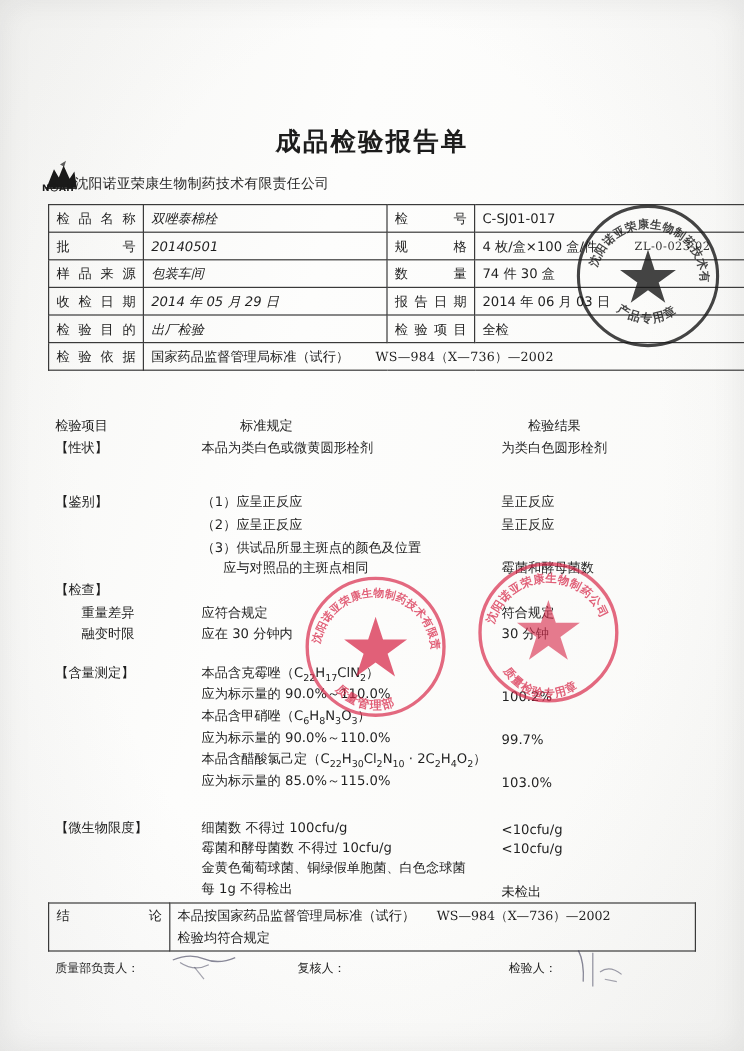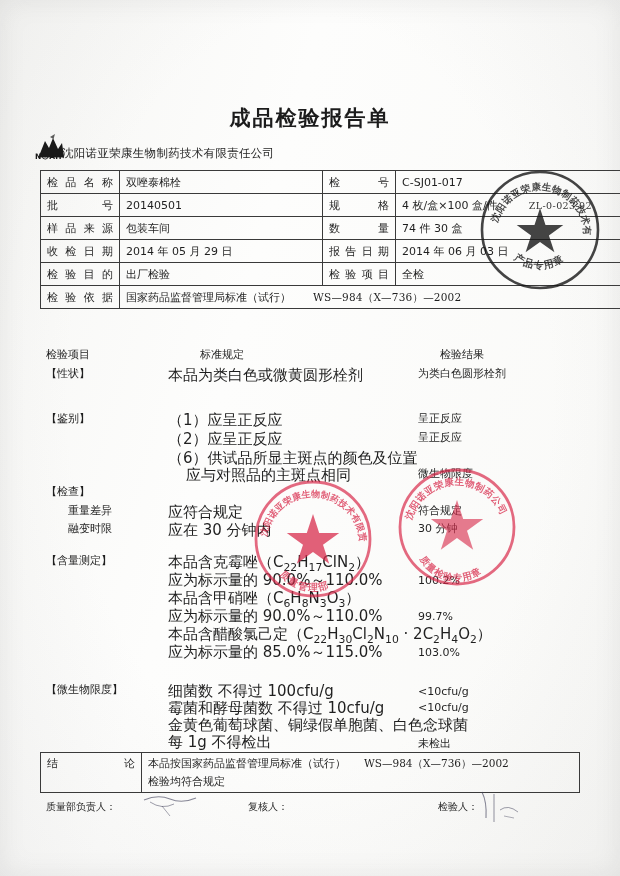--- a/index.html
+++ b/index.html
@@ -73,29 +73,29 @@
     vertical-align:middle;
   }
   .lbl{
     width:66px;
     text-align:justify;
     text-align-last:justify;
     letter-spacing:0px;
     white-space:nowrap;
   }
   .lbl2{width:60px;text-align:justify;text-align-last:justify;white-space:nowrap;}
-  .val{width:190px;}
+  .val{width:190px;font-style:italic;}
   .val2{width:214px;}
   .basis-val{font-size:11px;}
   .basis-code{
     font-family:"DejaVu Serif","Liberation Serif",serif;
     font-size:10.5px;letter-spacing:.2px;padding-left:22px;
   }
   .col-item{position:absolute;left:46px;font-size:11px;white-space:nowrap;color:#1f1f1f;}
-  .col-std{position:absolute;left:168px;font-size:15px;white-space:nowrap;color:#1f1f1f;}
+  .col-std{position:absolute;left:168px;font-size:11px;white-space:nowrap;color:#1f1f1f;}
   .col-res{position:absolute;left:418px;font-size:11px;white-space:nowrap;color:#1f1f1f;}
   .hdr{font-size:11px;color:#1f1f1f;}
   .hdr-item{position:absolute;left:46px;top:347px;}
   .hdr-std{position:absolute;left:200px;top:347px;}
   .hdr-res{position:absolute;left:440px;top:347px;}
   .sub{padding-left:22px;}
   sub{font-size:72%;}
 
   
   .tbl2{
@@ -111,21 +111,21 @@
     width:88px;text-align:justify;text-align-last:justify;
     white-space:nowrap;padding-top:6px;margin-left:28px;
   }
   .concl-l1{white-space:nowrap;}
   .concl-code{font-family:"DejaVu Serif","Liberation Serif",serif;font-size:10.5px;padding-left:18px;}
   .concl-l2{margin-top:3px;}
 
   .sig{position:absolute;top:800px;font-size:10px;color:#1f1f1f;white-space:nowrap;}
   .sig1{left:46px;}
   .sig2{left:248px;}
-  .sig3{left:438px;}
+  .sig3{left:424px;}
 
   
   .stamp{position:absolute;pointer-events:none;}
   .stamp-red{opacity:.82;}
   .black-stamp{opacity:.80;}
 </style>
 </head>
 <body>
 
 <div class="page">
@@ -191,23 +191,23 @@
 
     <div class="col-item" style="top:366px">【性状】</div>
     <div class="col-std" style="top:366px">本品为类白色或微黄圆形栓剂</div>
     <div class="col-res" style="top:366px">为类白色圆形栓剂</div>
 
     <div class="col-item" style="top:411px">【鉴别】</div>
     <div class="col-std" style="top:411px">（1）应呈正反应</div>
     <div class="col-res" style="top:411px">呈正反应</div>
     <div class="col-std" style="top:430px">（2）应呈正反应</div>
     <div class="col-res" style="top:430px">呈正反应</div>
-    <div class="col-std" style="top:449px">（6）供试品所显主斑点的颜色及位置</div>
+    <div class="col-std" style="top:449px">（3）供试品所显主斑点的颜色及位置</div>
     <div class="col-std" style="top:466px;left:186px">应与对照品的主斑点相同</div>
-    <div class="col-res" style="top:466px">微生物限度</div>
+    <div class="col-res" style="top:466px">霉菌和酵母菌数</div>
 
     <div class="col-item" style="top:484px">【检查】</div>
     <div class="col-item sub" style="top:503px">重量差异</div>
     <div class="col-std" style="top:503px">应符合规定</div>
     <div class="col-res" style="top:503px">符合规定</div>
     <div class="col-item sub" style="top:521px">融变时限</div>
     <div class="col-std" style="top:521px">应在 30 分钟内</div>
     <div class="col-res" style="top:521px">30 分钟</div>
 
     <div class="col-item" style="top:553px">【含量测定】</div>

